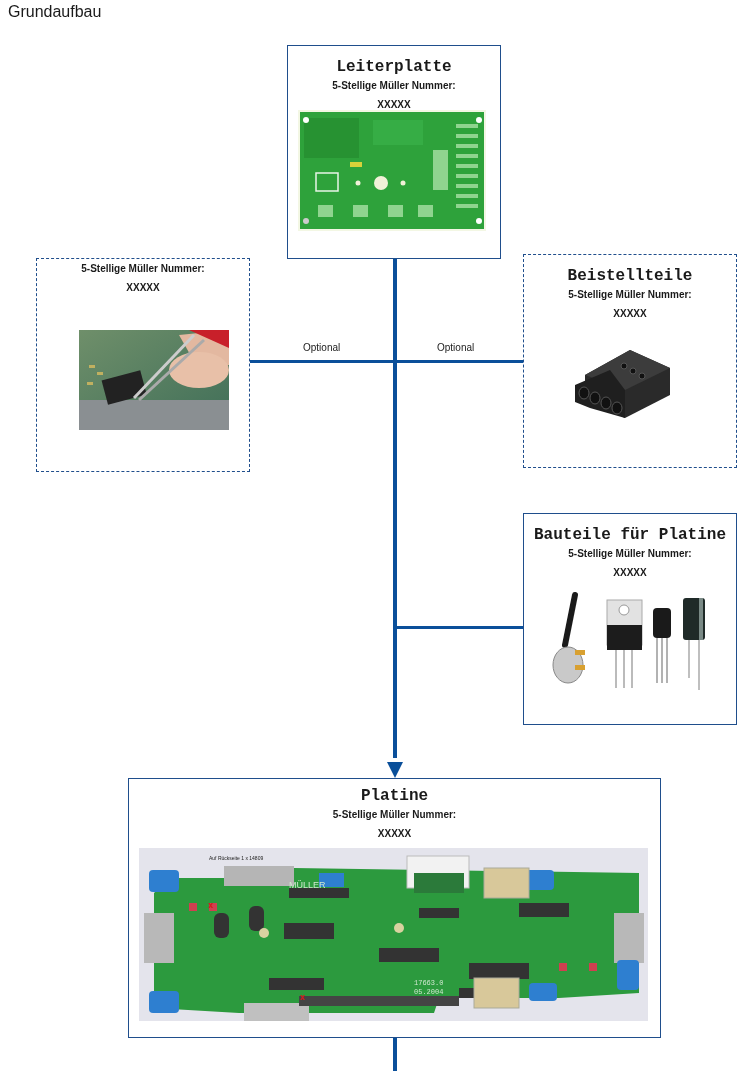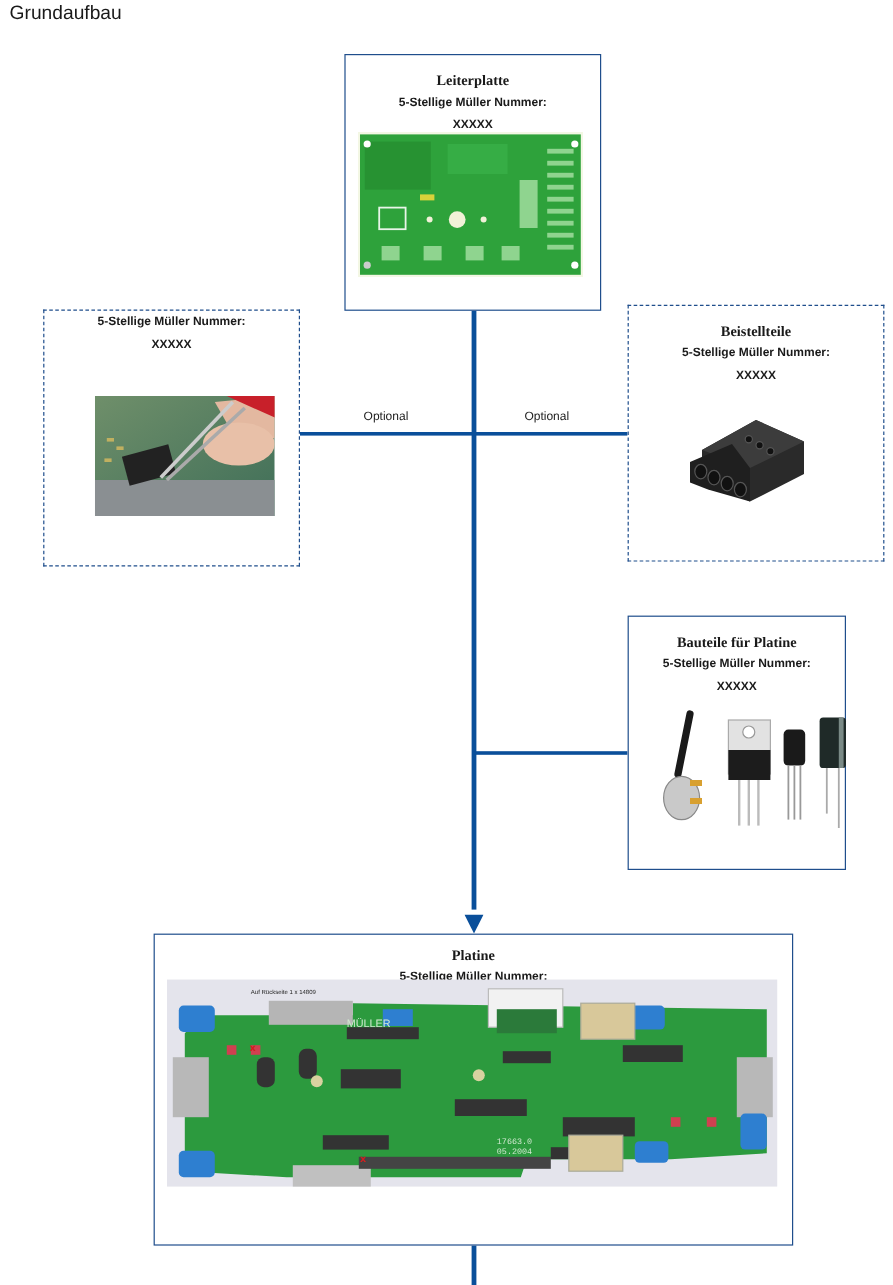--- a/index.html
+++ b/index.html
@@ -2,21 +2,21 @@
 <html><head>
 <meta charset="utf-8">
 <style>
   html, body { margin: 0; padding: 0; background: #ffffff; }
   body { width: 744px; height: 1071px; position: relative; overflow: hidden;
          font-family: "DejaVu Sans", "Liberation Sans", sans-serif; color: #1a1a1a; }
   .page-title { position: absolute; left: 8px; top: 3px; font-size: 16px; font-family: "Liberation Sans", sans-serif; }
   .box { position: absolute; background: #fff; box-sizing: border-box; text-align: center; }
   .box.solid { border: 1.3px solid #1f4e8c; }
   .box.dashed { border: 1.3px dashed #1f4e8c; }
-  .box .title { font-weight: bold; font-size: 12px; margin-top: 12px; line-height: 18px; font-family: Liberation Serif, serif; }
+  .box .title { font-weight: bold; font-size: 16px; margin-top: 12px; line-height: 18px; font-family: Liberation Mono, monospace; }
   .box .sub { font-size: 10px; line-height: 19px; font-family: "Liberation Sans", sans-serif; font-weight: bold; }
   .line { position: absolute; background: #0a4f9a; }
   .label { position: absolute; font-size: 10px; font-family: "Liberation Sans", sans-serif; color: #222; }
   .img { position: absolute; overflow: hidden; }
   svg { display: block; }
 </style>
 </head>
 <body>
 
 <div class="page-title">Grundaufbau</div>
@@ -114,21 +114,21 @@
         <ellipse cx="25" cy="58" rx="5" ry="6"></ellipse>
       <ellipse cx="36" cy="63" rx="5" ry="6"></ellipse>
         <ellipse cx="47" cy="68" rx="5" ry="6"></ellipse>
       <circle cx="54" cy="26" r="3"></circle>
         <circle cx="63" cy="31" r="3"></circle>
         <circle cx="72" cy="36" r="3"></circle>
     </g>
   </svg>
 </div>
 
-<div class="box solid" style="left:523px; top:513px; width:182px; height:212px;">
+<div class="box solid" style="left:523px; top:513px; width:214px; height:212px;">
   <div class="title">Bauteile für Platine</div>
   <div class="sub">5-Stellige Müller Nummer:</div>
   <div class="sub">XXXXX</div>
 </div>
 <div class="img" style="left:550px; top:590px; width:170px; height:105px;">
   <svg width="170" height="105">
     <line x1="25" y1="5" x2="15" y2="55" stroke="#1a1a1a" stroke-width="6" stroke-linecap="round"></line>
     <ellipse cx="18" cy="75" rx="15" ry="18" fill="#c9c9c9" stroke="#888"></ellipse>
     <rect x="25" y="60" width="10" height="5" fill="#d8a030"></rect>
       <rect x="25" y="75" width="10" height="5" fill="#d8a030"></rect>
@@ -153,21 +153,21 @@
         <line x1="149" y1="50" x2="149" y2="100"></line>
       </g>
   </svg>
 </div>
 
 <div class="box solid" style="left:128px; top:778px; width:533px; height:260px;">
   <div class="title" style="margin-top:8px;">Platine</div>
   <div class="sub">5-Stellige Müller Nummer:</div>
   <div class="sub">XXXXX</div>
 </div>
-<div class="img" style="left:139px; top:816px; width:509px; height:213px;">
+<div class="img" style="left:139px; top:848px; width:509px; height:213px;">
   <svg width="509" height="173">
     <rect width="509" height="173" fill="#e4e4ec"></rect>
     <polygon points="30,30 155,30 155,20 500,25 500,145 420,150 300,150 295,165 100,165 15,160 15,45" fill="#2c9a3e"></polygon>
     <rect x="5" y="65" width="30" height="50" fill="#b8b8b8"></rect>
     <rect x="475" y="65" width="30" height="50" fill="#b8b8b8"></rect>
     <rect x="85" y="18" width="70" height="20" fill="#b5b5b5"></rect>
     <rect x="105" y="155" width="65" height="18" fill="#c0c0c0"></rect>
     <rect x="160" y="148" width="160" height="10" fill="#444"></rect>
     <rect x="268" y="8" width="62" height="32" fill="#f2f2f2" stroke="#bbb"></rect>
     <rect x="275" y="25" width="50" height="20" fill="#2b7a3a"></rect>

